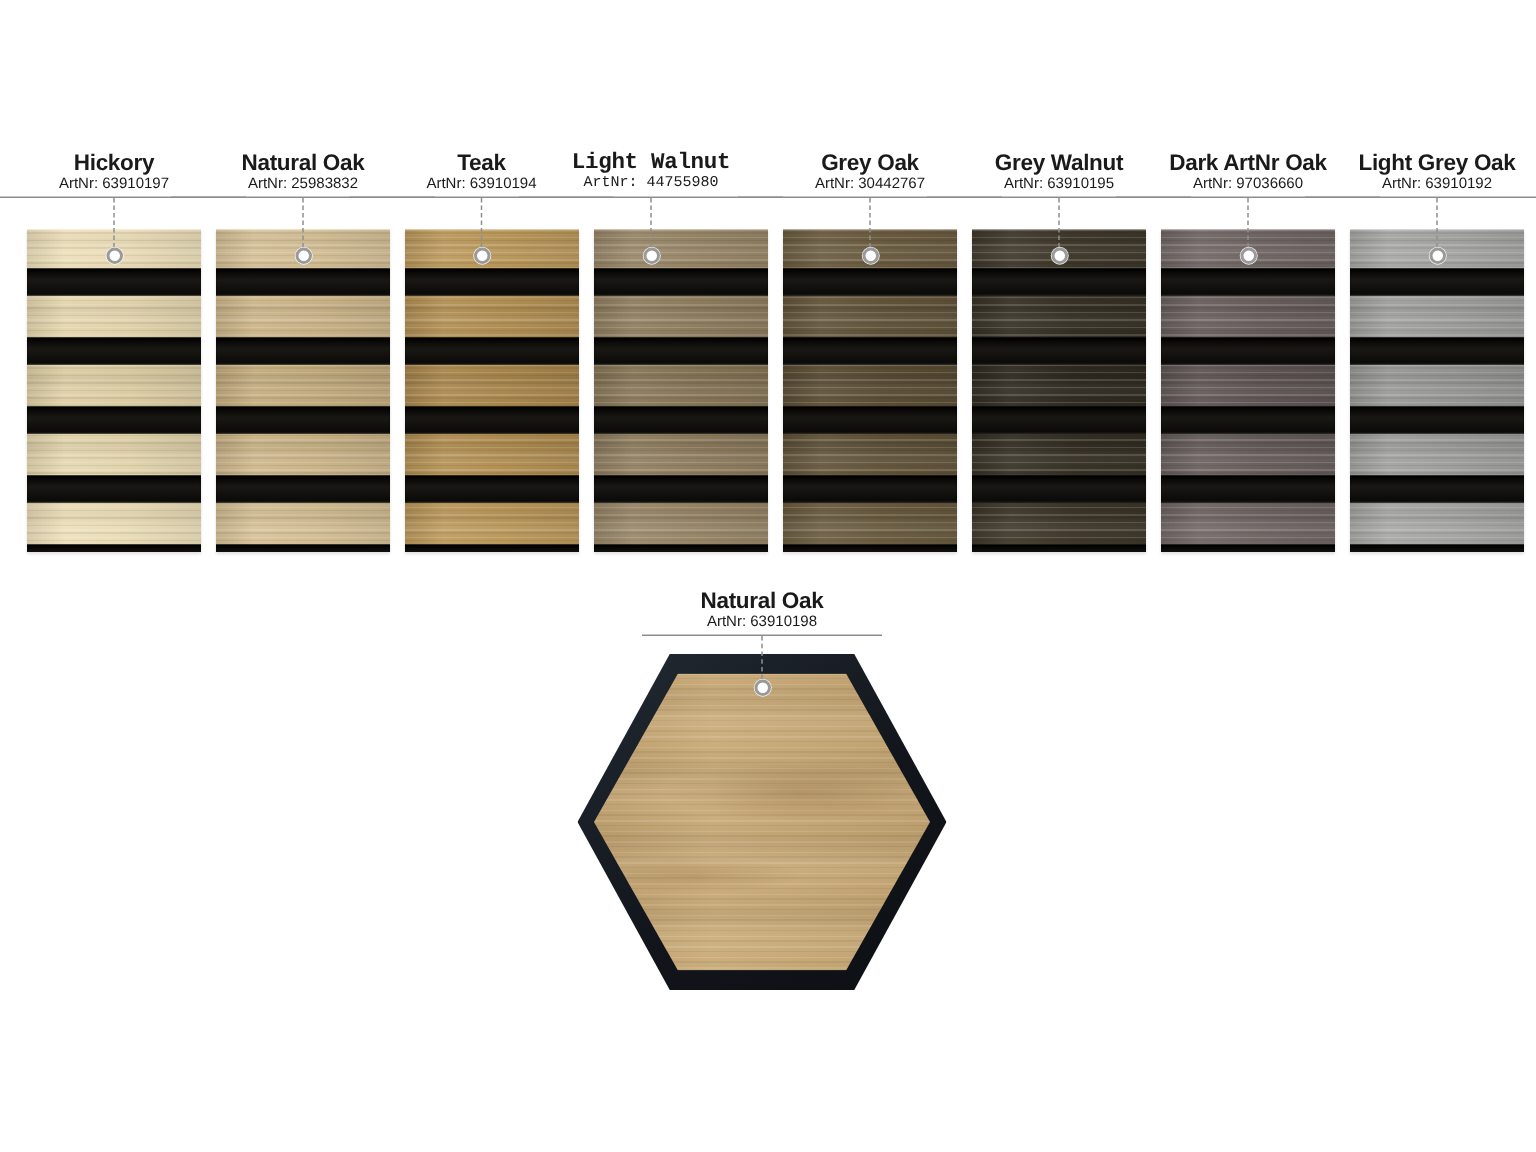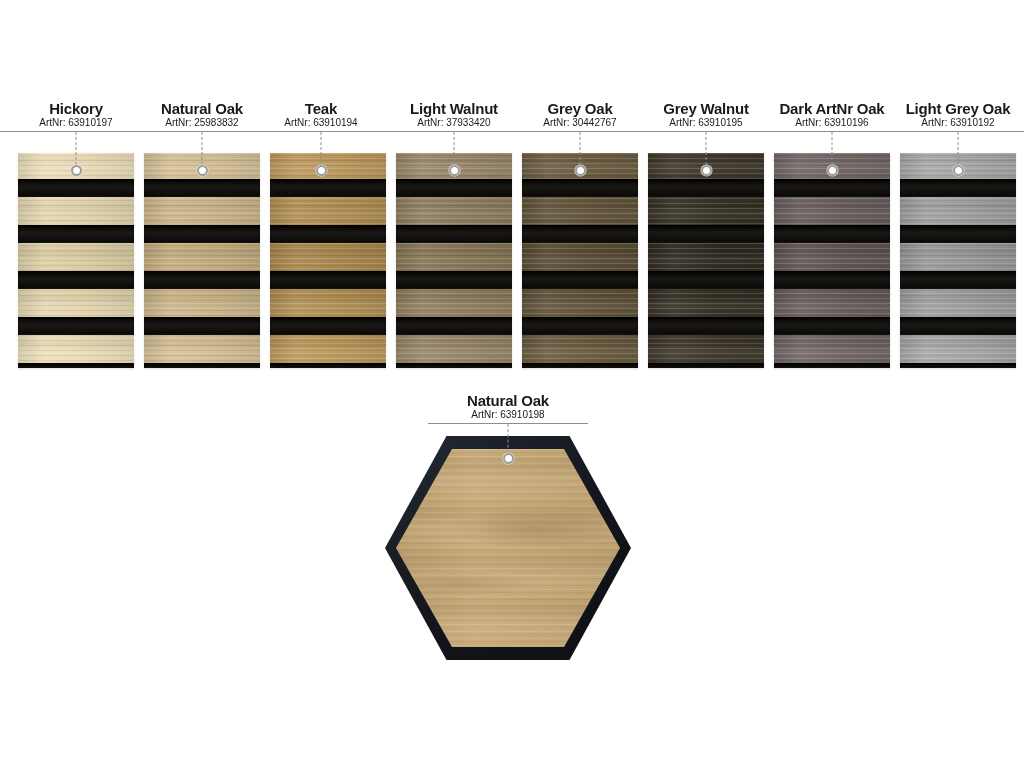--- a/index.html
+++ b/index.html
@@ -229,23 +229,23 @@
         <div class="leader-dot" style="top: 65px;"></div>
       </div>
       <div class="panel" style="left: 396px; top: 153px; width: 116px; height: 215px; background: linear-gradient(rgb(156, 138, 107) 0%, rgb(133, 116, 85) 48%, rgb(156, 138, 107) 100%);">
         <div class="grain"></div>
         <div class="groove" style="top: 26px; height: 18px;"></div>
         <div class="groove" style="top: 72px; height: 18px;"></div>
         <div class="groove" style="top: 118px; height: 18px;"></div>
         <div class="groove" style="top: 164px; height: 18px;"></div>
         <div class="groove" style="top: 210px; height: 18px;"></div>
       </div>
-      <div class="callout" style="left: 366px; top: 100px; width: 176px;">
+      <div class="callout" style="left: 346px; top: 100px; width: 176px; font-family: Liberation Mono, monospace;">
         <div class="callout-name">Light Walnut</div>
-        <div class="callout-art">ArtNr: 37933420</div>
+        <div class="callout-art">ArtNr: 44755980</div>
         <div class="callout-rule"></div>
         <div class="leader" style="top: 32px; height: 38px;"></div>
         <div class="leader-dot" style="top: 65px;"></div>
       </div>
       <div class="panel" style="left: 522px; top: 153px; width: 116px; height: 215px; background: linear-gradient(rgb(110, 95, 66) 0%, rgb(88, 75, 51) 48%, rgb(110, 95, 66) 100%);">
         <div class="grain"></div>
         <div class="groove" style="top: 26px; height: 18px;"></div>
         <div class="groove" style="top: 72px; height: 18px;"></div>
         <div class="groove" style="top: 118px; height: 18px;"></div>
         <div class="groove" style="top: 164px; height: 18px;"></div>
@@ -276,21 +276,21 @@
       <div class="panel" style="left: 774px; top: 153px; width: 116px; height: 215px; background: linear-gradient(rgb(116, 106, 104) 0%, rgb(93, 84, 82) 48%, rgb(116, 106, 104) 100%);">
         <div class="grain"></div>
         <div class="groove" style="top: 26px; height: 18px;"></div>
         <div class="groove" style="top: 72px; height: 18px;"></div>
         <div class="groove" style="top: 118px; height: 18px;"></div>
         <div class="groove" style="top: 164px; height: 18px;"></div>
         <div class="groove" style="top: 210px; height: 18px;"></div>
       </div>
       <div class="callout" style="left: 744px; top: 100px; width: 176px;">
         <div class="callout-name">Dark ArtNr Oak</div>
-        <div class="callout-art">ArtNr: 63910196</div>
+        <div class="callout-art">ArtNr: 97036660</div>
         <div class="callout-rule"></div>
         <div class="leader" style="top: 32px; height: 38px;"></div>
         <div class="leader-dot" style="top: 65px;"></div>
       </div>
       <div class="panel" style="left: 900px; top: 153px; width: 116px; height: 215px; background: linear-gradient(rgb(170, 170, 168) 0%, rgb(150, 150, 148) 48%, rgb(170, 170, 168) 100%);">
         <div class="grain"></div>
         <div class="groove" style="top: 26px; height: 18px;"></div>
         <div class="groove" style="top: 72px; height: 18px;"></div>
         <div class="groove" style="top: 118px; height: 18px;"></div>
         <div class="groove" style="top: 164px; height: 18px;"></div>

